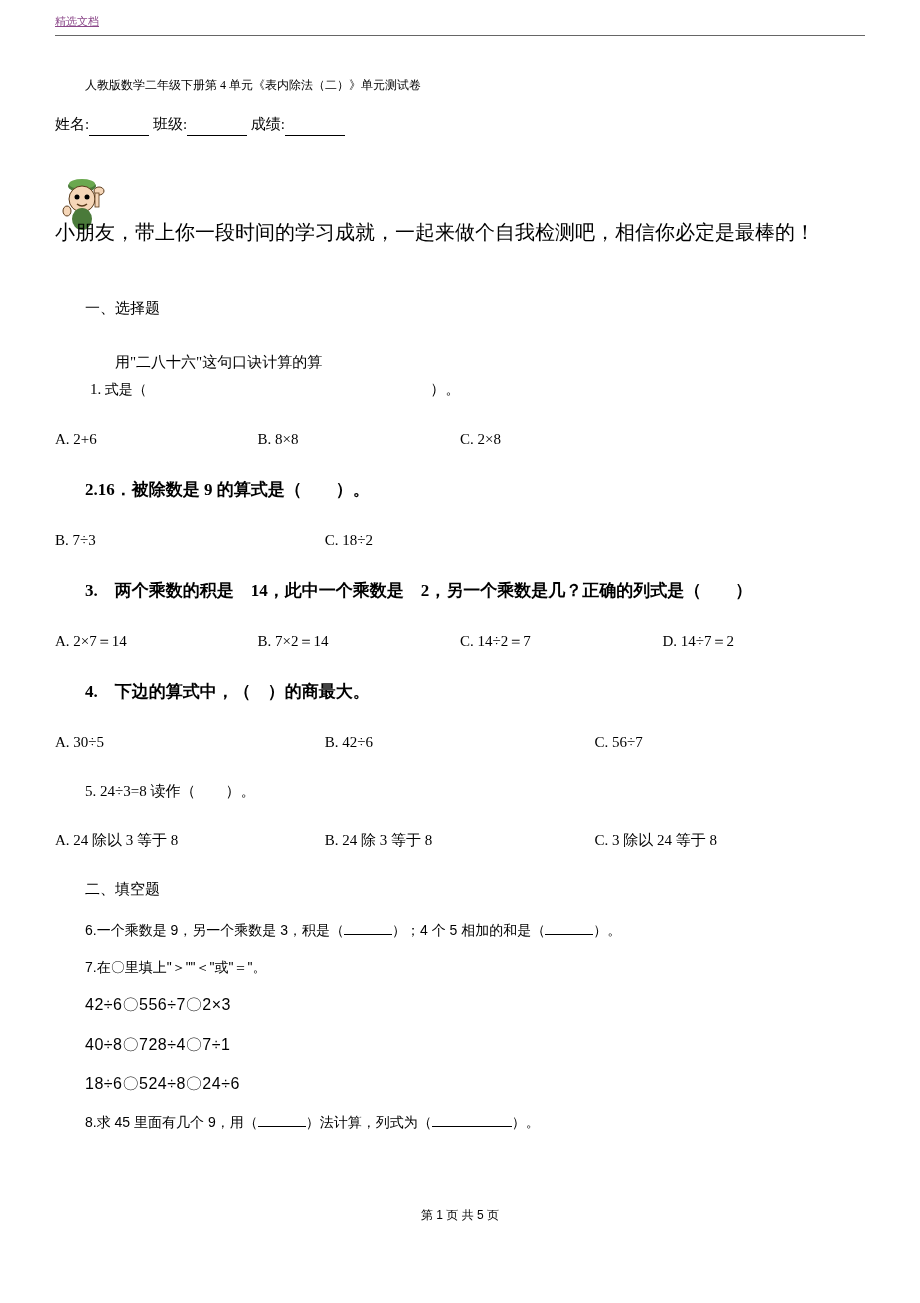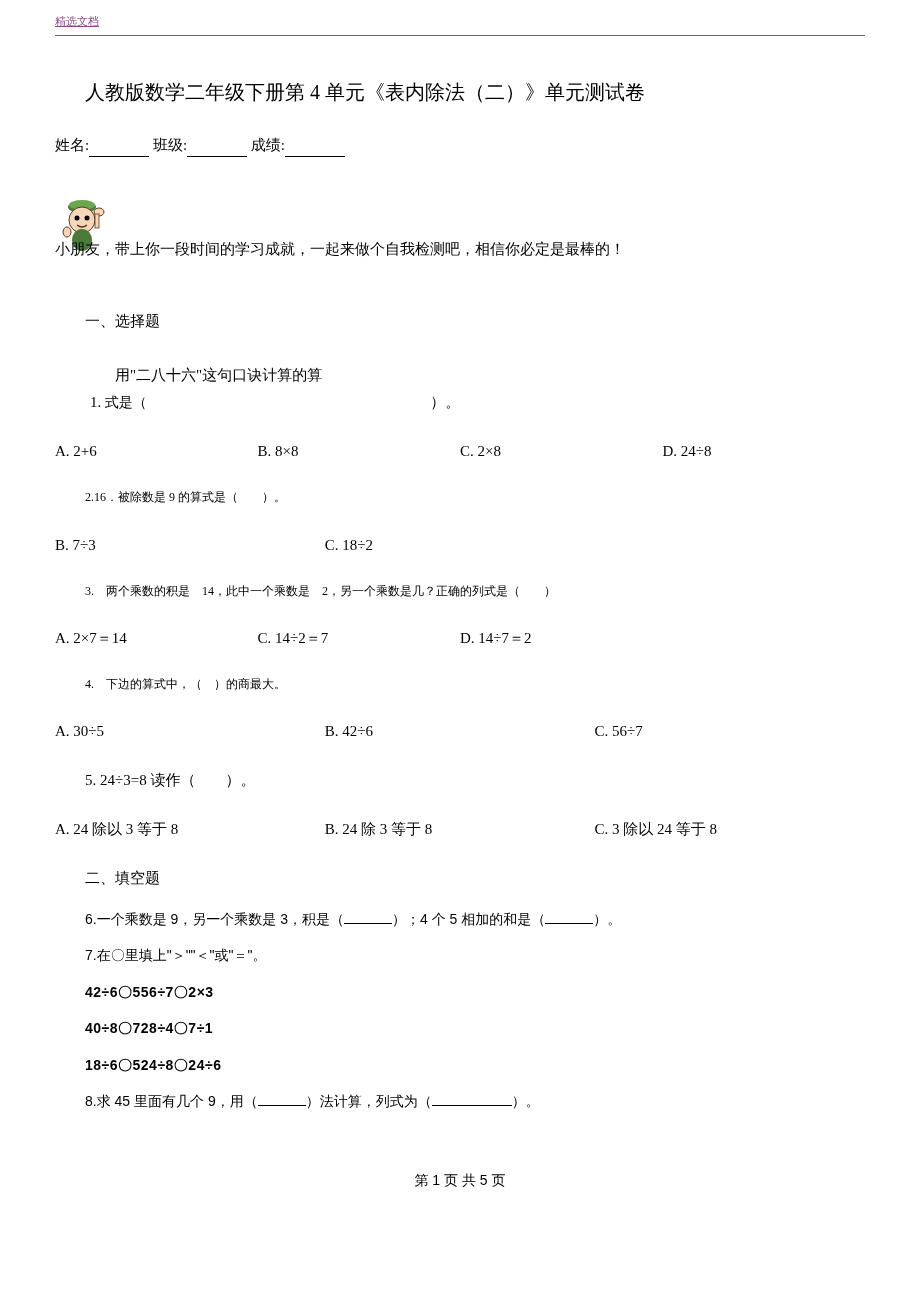--- a/index.html
+++ b/index.html
@@ -20,22 +20,22 @@
       padding-bottom: 2px;
       margin-bottom: 2px;
       display: inline-block;
     }
     .top-border {
       border-top: 1px solid #666;
       margin-bottom: 40px;
     }
     .title {
       margin-left: 30px;
-      font-size: 20px;
-      margin-bottom: 25px;
+      font-size: 12px;
+      margin-bottom: 17px;
     }
     .info-line {
       font-size: 15px;
       margin-bottom: 35px;
     }
     .underline-blank {
       display: inline-block;
       border-bottom: 1px solid #000;
       width: 60px;
       height: 18px;
@@ -46,21 +46,21 @@
       margin-bottom: 8px;
     }
     .mascot {
       display: inline-block;
       width: 55px;
       height: 60px;
       position: relative;
     }
     .mascot svg { width: 100%; height: 100%; }
     .intro-text {
-      font-size: 15px;
+      font-size: 20px;
       position: relative;
       top: -30px;
     }
     .section-heading {
       font-size: 15px;
       margin: 18px 0 25px 30px;
     }
     .q1-wrap {
       position: relative;
       margin-top: 30px;
@@ -85,21 +85,22 @@
       margin: 25px 0;
       font-size: 15px;
       font-family: "SimSun", serif;
       align-items: center;
     }
     .opt-4 .opt { width: 25%; }
     .opt-3 .opt { width: 33.3%; }
     .opt { white-space: nowrap; }
     .q-line {
       margin: 25px 0 20px 30px;
-      font-size: 12px;
+      font-size: 17px;
+      font-weight: bold;
     }
     .q-line-tight {
       margin: 17px 0 18px 30px;
       font-size: 15px;
     }
     .section-heading2 {
       font-size: 15px;
       margin: 22px 0 18px 30px;
     }
     .fill-q {
@@ -114,29 +115,28 @@
       height: 14px;
     }
     .fill-blank-wide {
       display: inline-block;
       border-bottom: 1px solid #000;
       width: 80px;
       height: 14px;
     }
     .math-line {
       margin: 14px 0 14px 30px;
-      font-size: 14px;
+      font-size: 16px;
       font-family: Arial, sans-serif;
       letter-spacing: 0.5px;
-      font-weight: bold;
     }
     .footer {
       text-align: center;
-      font-size: 14px;
-      margin-top: 57px;
+      font-size: 12px;
+      margin-top: 73px;
       font-family: Arial, "SimSun", sans-serif;
     }
   </style>
 </head>
 <body>
 
 
 
 <div class="header-tag">精选文档</div>
 <div class="top-border"></div>
@@ -174,32 +174,32 @@
   <div>
     <span class="q1-num">1.</span>
     <span>式是（</span>
     <span class="q1-suffix">）。</span>
   </div>
 </div>
 <div class="options opt-4">
   <div class="opt">A. 2+6</div>
   <div class="opt">B. 8×8</div>
   <div class="opt">C. 2×8</div>
-  <div class="opt">D. 24÷8</div>
 </div>
 
 <div class="q-line">2.16．被除数是 9 的算式是（　　）。</div>
 <div class="options opt-3">
   <div class="opt">B. 7÷3</div>
   <div class="opt">C. 18÷2</div>
 </div>
 
 <div class="q-line">3.　两个乘数的积是　14，此中一个乘数是　2，另一个乘数是几？正确的列式是（　　）</div>
 <div class="options opt-4">
   <div class="opt">A. 2×7＝14</div>
+  <div class="opt">B. 7×2＝14</div>
   <div class="opt">C. 14÷2＝7</div>
   <div class="opt">D. 14÷7＝2</div>
 </div>
 
 <div class="q-line">4.　下边的算式中，（　）的商最大。</div>
 <div class="options opt-3">
   <div class="opt">A. 30÷5</div>
   <div class="opt">B. 42÷6</div>
   <div class="opt">C. 56÷7</div>
 </div>

